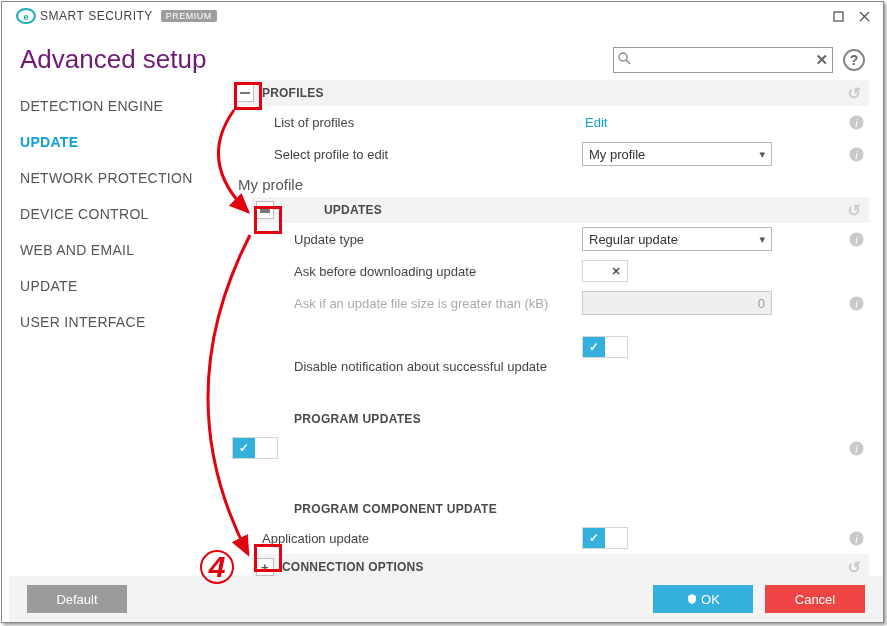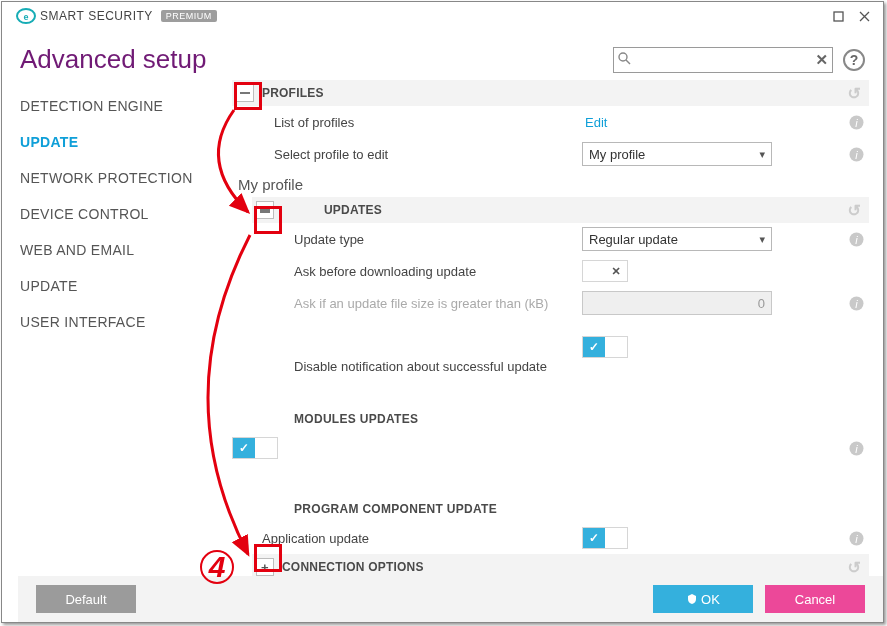--- a/index.html
+++ b/index.html
@@ -61,25 +61,25 @@
   .switch.off-cross .off-half { background:#fff; color:#555; }
   .switch.off-cross .cross::before { content:"✕"; font-size:11px; font-weight:bold; }
 
   .profile-label { font-size:15px; color:#555; padding:6px 0 4px 6px; }
 
   .subhead { font-size:12px; font-weight:bold; color:#4a4a4a; padding:20px 0 6px 42px; letter-spacing:0.3px; }
 
   .spacer-row { height:18px; }
 
   
-  .footer { position:absolute; bottom:0; left:16px; right:0; height:46px; background:#f3f3f3; display:flex; align-items:center; padding:0 18px; gap:12px; }
+  .footer { position:absolute; bottom:0; left:7px; right:0; height:46px; background:#f3f3f3; display:flex; align-items:center; padding:0 18px; gap:12px; }
   .btn { height:28px; min-width:100px; display:flex; align-items:center; justify-content:center; font-size:13px; cursor:pointer; }
   .btn-default { background:#9b9b9b; color:#fff; }
   .btn-ok { background:#34b0dd; color:#fff; }
-  .btn-cancel { background:#ec4899; color:#fff; }
+  .btn-cancel { background:#ef4444; color:#fff; }
   .footer .spacer { flex:1; }
 
   
   .annot { position:absolute; pointer-events:none; z-index:50; }
   .redbox { border:3px solid #e3000f; position:absolute; }
   .rednum { position:absolute; color:#e3000f; font-family:"Brush Script MT","Segoe Script",cursive; font-size:30px; font-style:italic; font-weight:bold; }
   .rednum .circ { border:2.5px solid #e3000f; border-radius:50%; width:34px; height:34px; display:flex; align-items:center; justify-content:center; }
 </style>
 </head>
 <body>
@@ -227,21 +227,21 @@
           <div class="switch on">
             <div class="half on-half check"></div>
             <div class="half off-half"></div>
           </div>
         </div>
         <div class="info" style="visibility:hidden"><svg width="15" height="15"></svg></div>
       </div>
 
       <div class="spacer-row"></div>
 
-      <div class="subhead" style="padding-left:62px;">MODULES UPDATES</div>
+      <div class="subhead" style="padding-left:62px;">PROGRAM UPDATES</div>
 
       <div class="row">
         <div class="ctrl">
           <div class="switch on">
             <div class="half on-half check"></div>
             <div class="half off-half"></div>
           </div>
         </div>
         <div class="info"><svg width="15" height="15">
               <circle cx="7.5" cy="7.5" r="7" fill="#c9c9c9"></circle>

